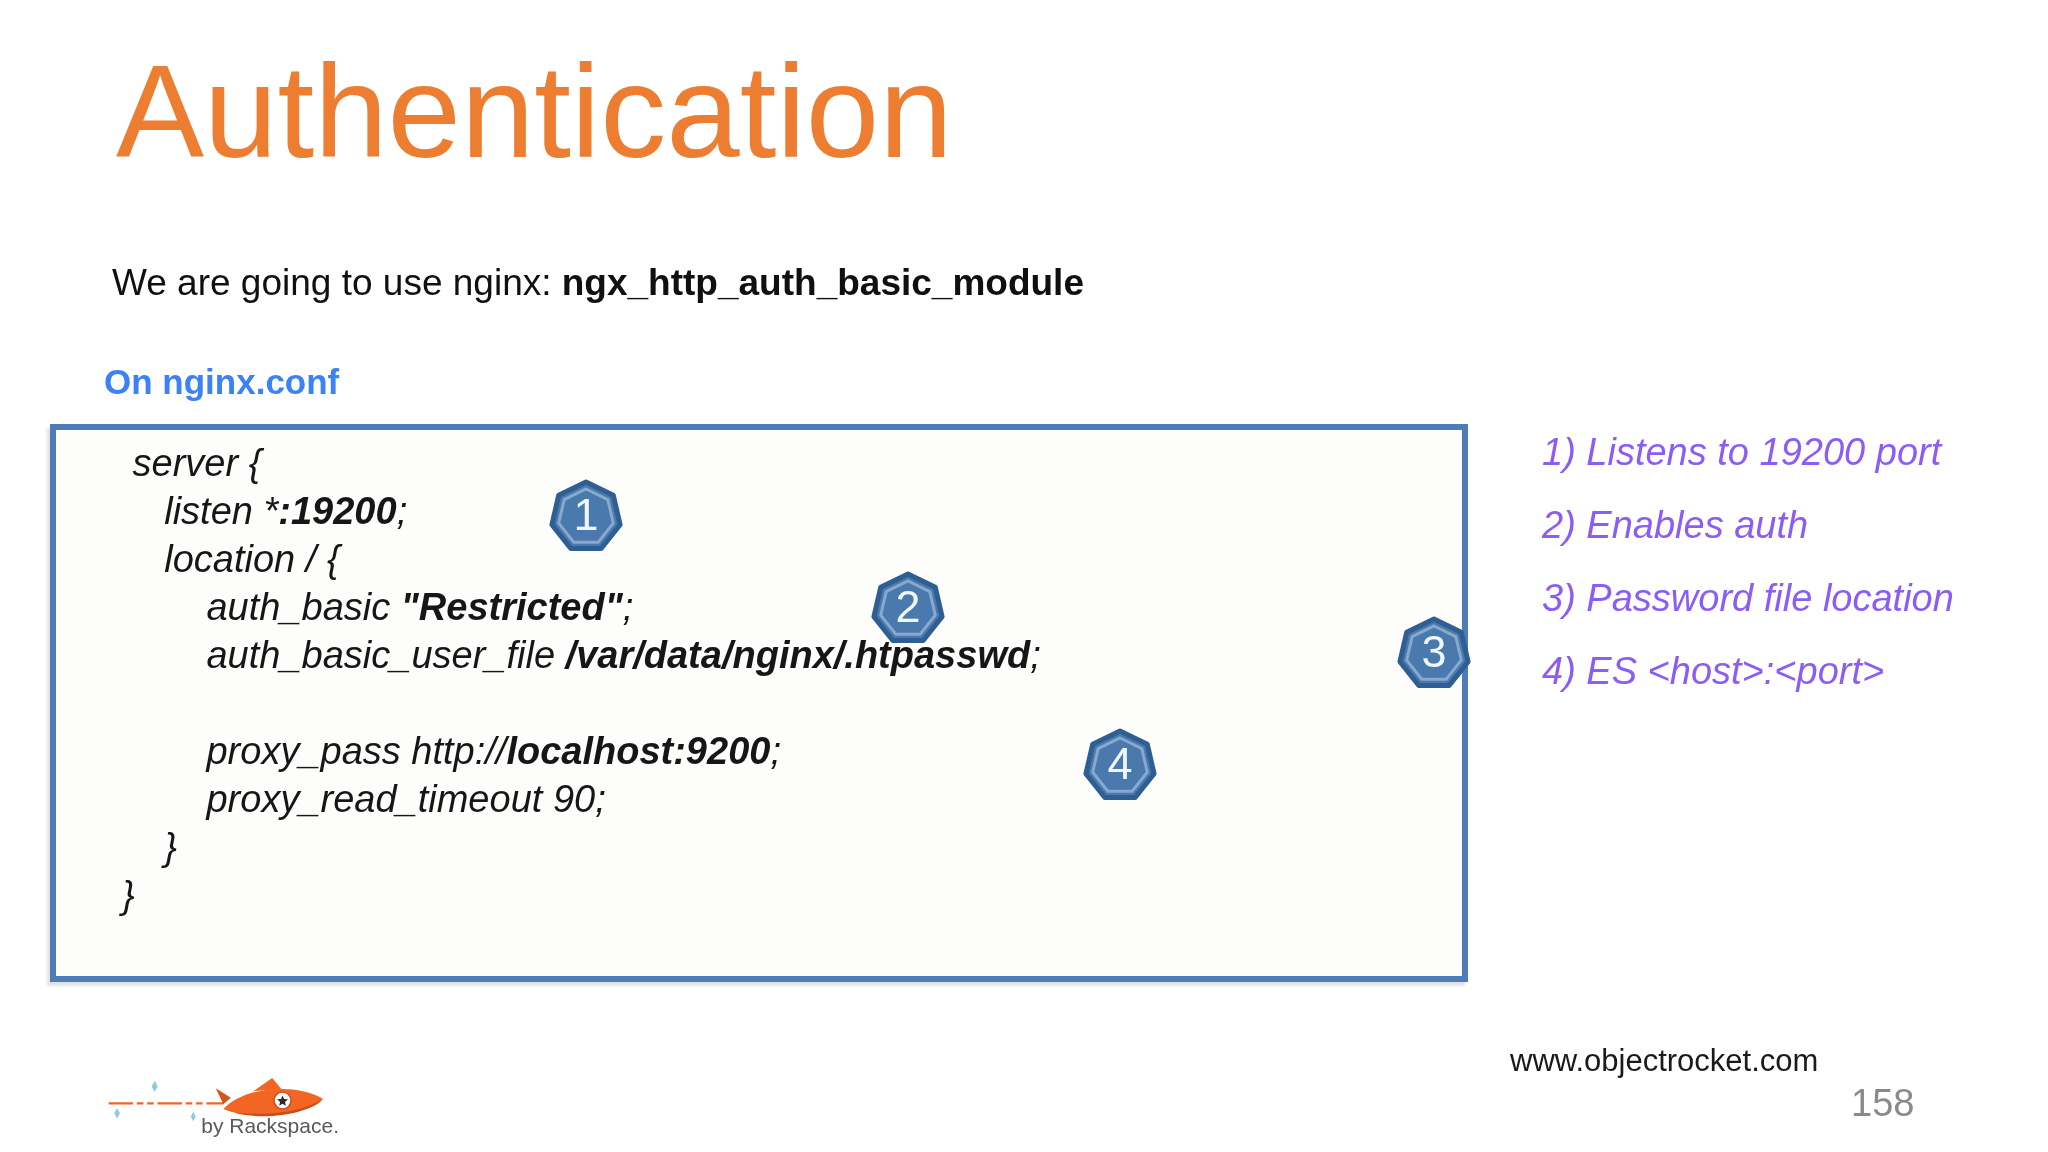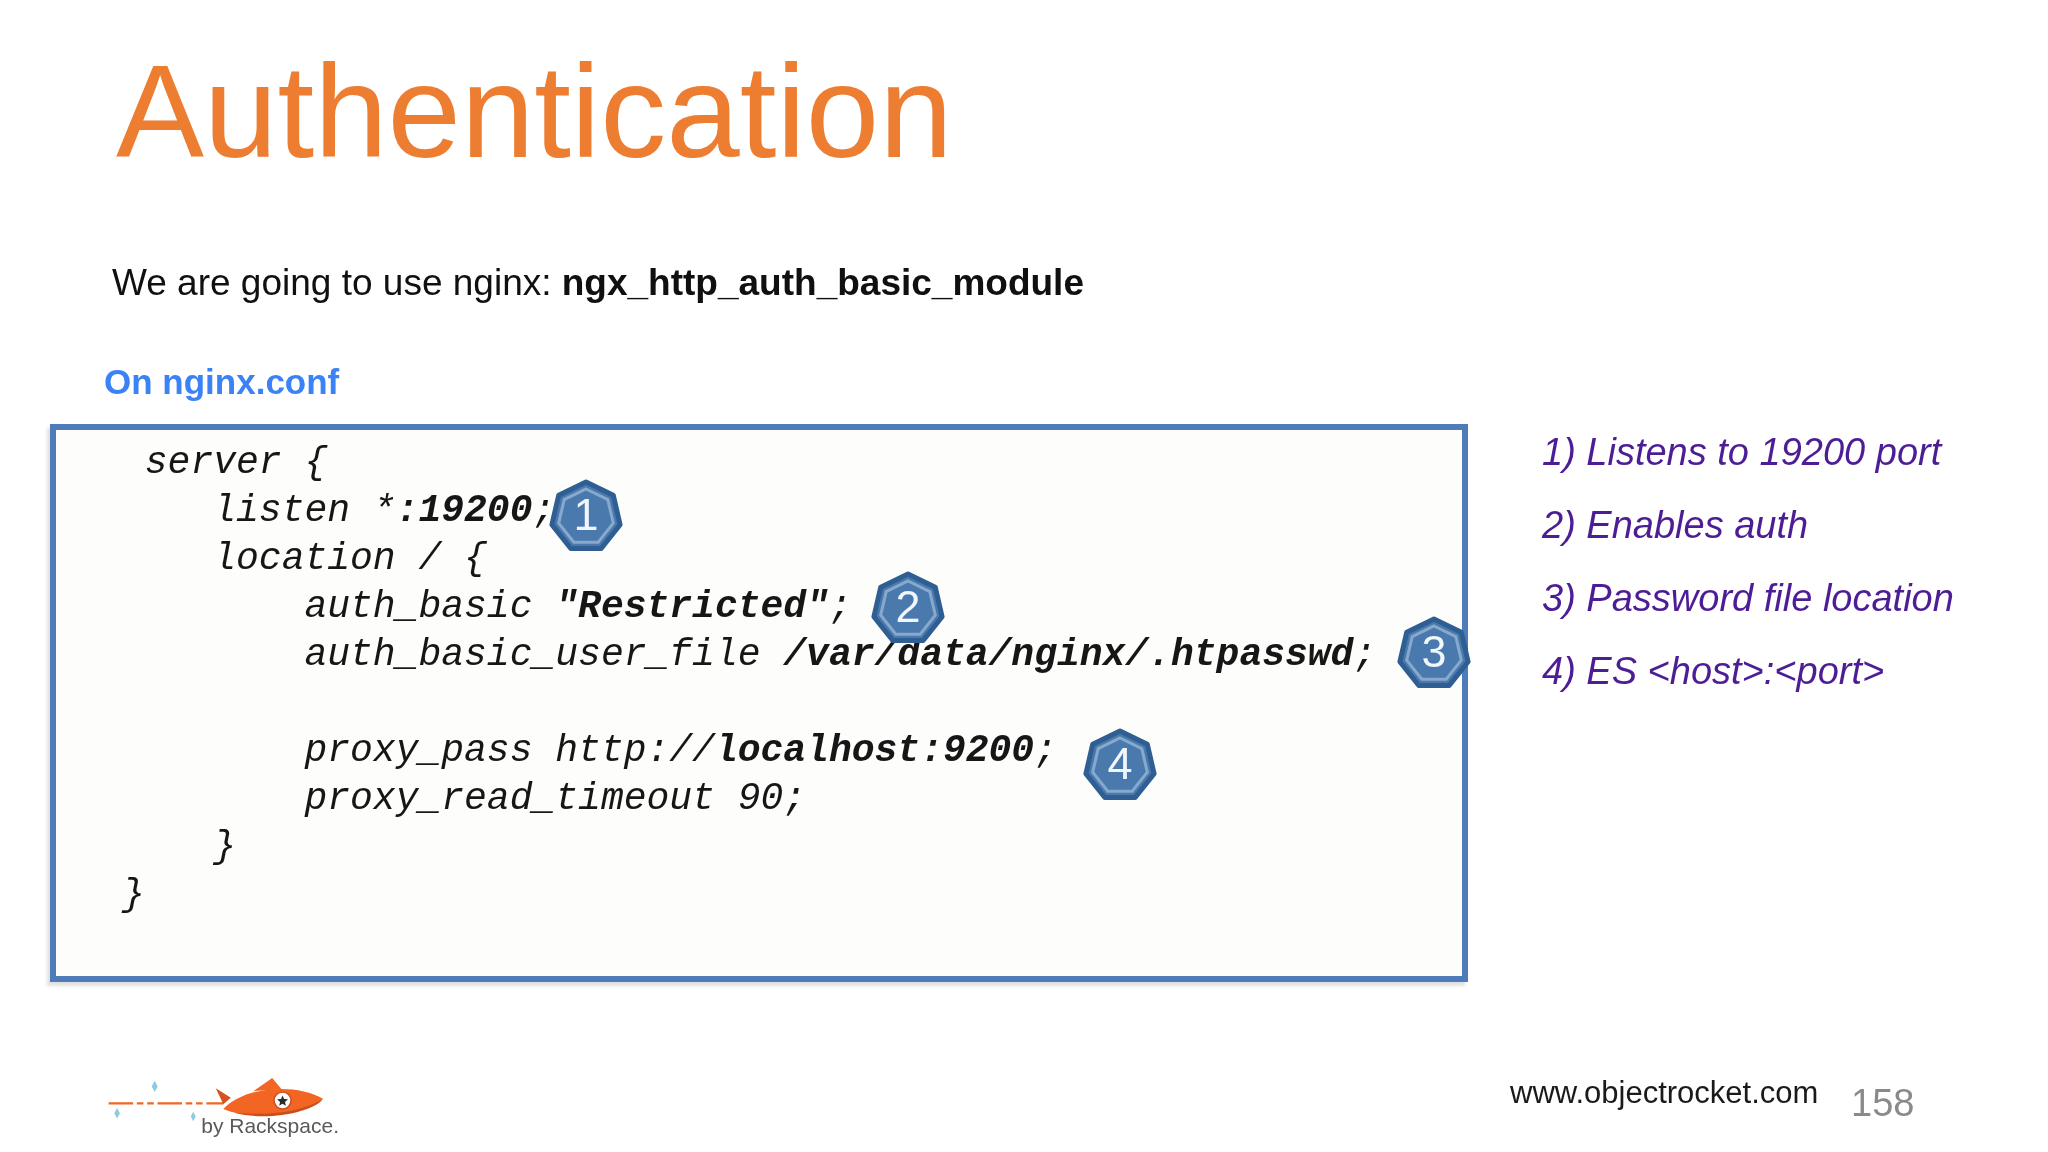--- a/index.html
+++ b/index.html
@@ -24,50 +24,50 @@
     font-size:35px;font-weight:700;color:#3b82f6;
   }
   
   .code-box{
     position:absolute;left:50px;top:424px;width:1406px;height:546px;
     border:6px solid #4E7CB8;background:#FDFDFC;
     box-shadow:-3px 4px 3px rgba(0,0,0,0.12);
   }
   .code{
     margin:0;padding:9px 0 0 66px;
-    font-family:Liberation Mono, monospace;
+    font-family:Liberation Sans, sans-serif;
     font-style:italic;font-size:38px;line-height:48px;color:#161616;
     white-space:pre;
   }
   .code .b{font-weight:700;}
   
   .badge{position:absolute;width:80px;height:80px;}
   .badge svg{position:absolute;inset:0;}
   .badge .num{
     position:absolute;inset:0;display:flex;align-items:center;justify-content:center;
     color:#F1F6FB;font-size:45px;font-weight:400;padding-bottom:4px;
   }
   .badge-0{left:546px;top:477px;}
   .badge-1{left:868px;top:569px;}
   .badge-2{left:1394px;top:614px;}
   .badge-3{left:1080px;top:726px;}
   
   .annotations{
     position:absolute;left:1542px;top:432px;
     display:flex;flex-direction:column;gap:33px;
-    font-size:38px;font-style:italic;color:#4c1d95;line-height:40px;
+    font-size:38px;font-style:italic;color:#8b5cf6;line-height:40px;
   }
   
   .logo{position:absolute;left:103px;top:1040px;width:240px;height:110px;}
   .logo-text{font-size:40px;font-weight:700;letter-spacing:-2px;color:#3F3F41;line-height:44px;}
   .logo-text .lr{color:#F26522;}
   .logo-rocket{position:absolute;left:0;top:38px;width:235px;height:47px;}
   .logo-tag{position:absolute;top:74px;right:4px;font-size:21px;color:#58595B;}
   
-  .website{position:absolute;left:1510px;top:1075px;font-size:31px;color:#1a1a1a;}
+  .website{position:absolute;left:1510px;top:1043px;font-size:31px;color:#1a1a1a;}
   .page-num{position:absolute;left:1851px;top:1082px;font-size:38px;color:#8A8A8A;}
 </style>
 </head>
 <body>
 
 <div class="slide">
 
   <h1 class="title">Authentication</h1>
 
   <p class="intro"><span>We are going to use nginx: </span><span class="bold">ngx_http_auth_basic_module</span></p>

